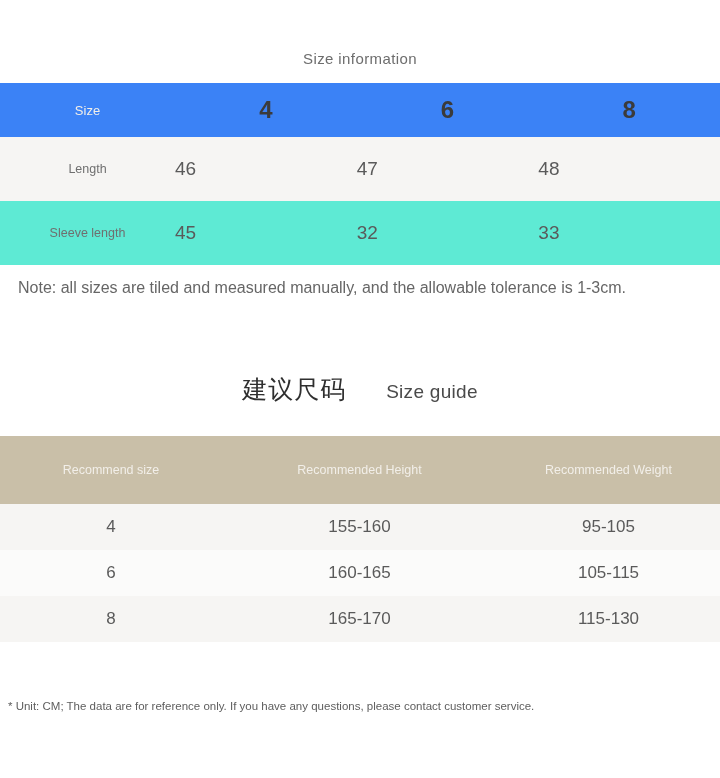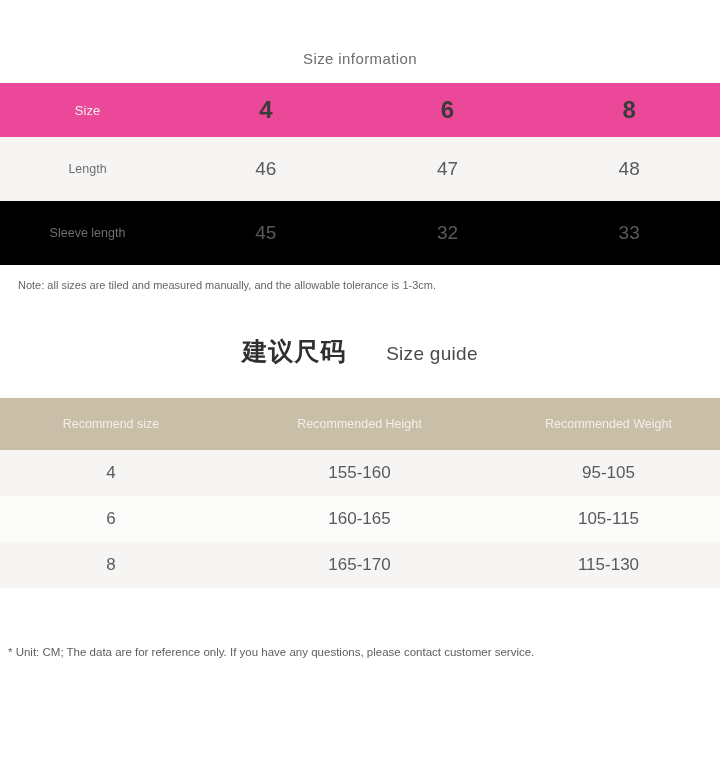--- a/index.html
+++ b/index.html
@@ -35,21 +35,21 @@
   .size-table {
     width: 720px;
     border-collapse: collapse;
     table-layout: fixed;
   }
   .size-table th, .size-table td {
     padding: 0;
     margin: 0;
   }
   .size-table thead tr {
-    background: #ec4899;
+    background: #3b82f6;
     height: 54px;
   }
   .size-table thead th.label {
     color: #f2efe9;
     font-size: 13px;
     font-weight: normal;
     text-align: center;
     width: 175px;
   }
   .size-table thead th.num {
@@ -58,74 +58,75 @@
     font-weight: bold;
     text-align: center;
   }
   .size-table tbody tr {
     height: 64px;
   }
   .size-table tbody tr.odd {
     background: #f6f5f3;
   }
   .size-table tbody tr.even {
-    background: #000000;
+    background: #5eead4;
   }
   .size-table td.rowlabel {
     text-align: center;
     font-size: 12.5px;
     color: #6f6f6f;
     line-height: 1.35;
     width: 175px;
     margin-top: 30px;
   }
   .size-table td.val {
-    text-align: center;
+    text-align: left;
     font-size: 19px;
     color: #5a5a5a;
   }
 
   
   .note {
-    font-size: 11px;
+    font-size: 16px;
     color: #666666;
     padding: 14px 0 0 18px;
   }
 
   
   .guide-heading {
     display: flex;
     align-items: baseline;
     justify-content: center;
     gap: 16px;
     padding-top: 44px;
     padding-bottom: 30px;
   }
   .guide-heading .cn {
     font-size: 25px;
-    font-weight: bold;
+    font-weight: normal;
     color: #2f2f2f;
     letter-spacing: 1px;
+    margin-top: 32px;
   }
   .guide-heading .en {
     font-size: 19px;
     color: #4a4a4a;
     letter-spacing: 0.3px;
     margin-left: 24px;
   }
 
   
   .guide-table {
     width: 720px;
     border-collapse: collapse;
     table-layout: fixed;
   }
   .guide-table thead tr {
     background: #c9bfa8;
-    height: 52px;
+    height: 68px;
   }
   .guide-table thead th {
     color: #f2efe9;
     font-size: 12.5px;
     font-weight: normal;
     text-align: center;
     line-height: 1.3;
     padding: 0;
   }
   .guide-table tbody tr {

